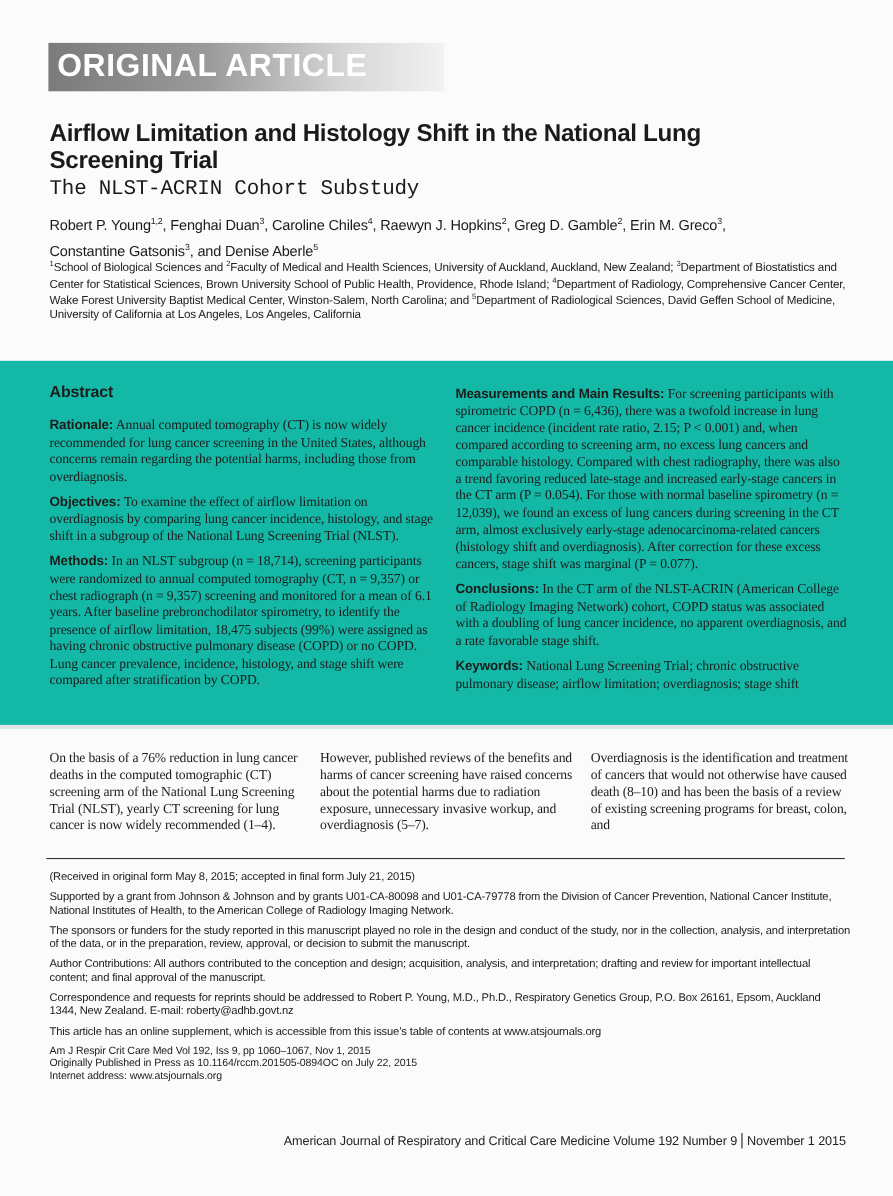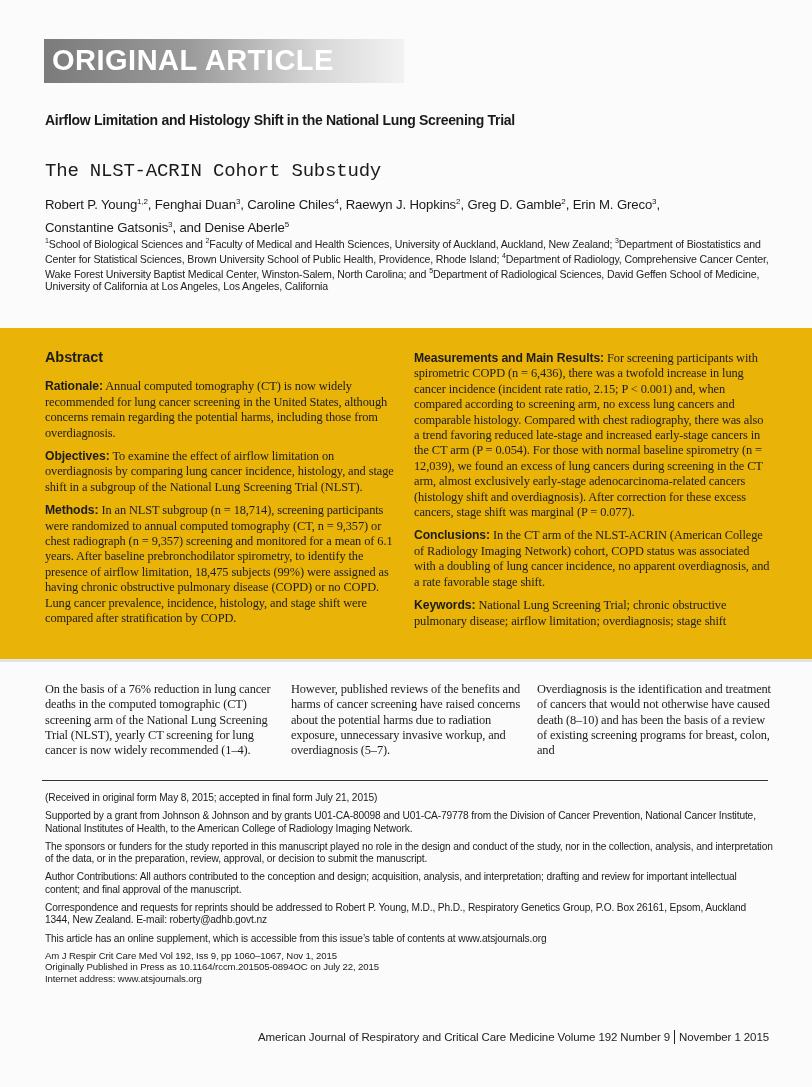--- a/index.html
+++ b/index.html
@@ -11,41 +11,41 @@
     .banner {
       position: absolute; left: 44px; top: 39px; width: 360px; height: 44px;
       background: linear-gradient(to right, #7b7b7b 0%, #9a9a9a 40%, #d6d6d6 75%, #f2f2f2 100%);
     }
     .banner span {
       position: absolute; left: 8px; top: 5px; color: #fff; font-weight: bold;
       font-size: 29px; letter-spacing: 0.5px; font-family: "Liberation Sans", sans-serif;
     }
     .title {
       position: absolute; left: 45px; top: 108px; width: 700px;
-      font-size: 14px; font-weight: bold; line-height: 25px; color: #1a1a1a;
+      font-size: 22px; font-weight: bold; line-height: 25px; color: #1a1a1a;
       letter-spacing: -0.3px;
     }
     .subtitle {
       position: absolute; left: 45px; top: 160px; font-size: 19px; color: #1a1a1a;
       letter-spacing: -0.2px;
       font-family: Liberation Mono, monospace;
     }
     .authors {
       position: absolute; left: 45px; top: 192px; width: 720px; font-size: 13.2px;
       line-height: 20px; letter-spacing: -0.15px;
     }
     .authors sup { font-size: 8px; }
     .affil {
       position: absolute; left: 45px; top: 235px; width: 728px; font-size: 10.6px;
       line-height: 12.5px; letter-spacing: -0.15px; color: #222;
     }
     .affil sup { font-size: 7px; }
     .abstract-box {
       position: absolute; left: 0; top: 328px; width: 812px; height: 331px;
-      background: #eab308; border-bottom: 3px solid #dfe3e6;
+      background: #14b8a6; border-bottom: 3px solid #dfe3e6;
     }
     .abs-col {
       position: absolute; top: 0; width: 350px;
       font-family: "Liberation Serif", serif; font-size: 12.4px; line-height: 15.4px;
       color: #1c1c1c; letter-spacing: -0.1px;
     }
     .abs-col.left { left: 45px; }
     .abs-col.right { left: 414px; width: 356px; }
     .abs-head {
       font-family: "Liberation Sans", sans-serif; font-weight: bold; font-size: 14.5px;

